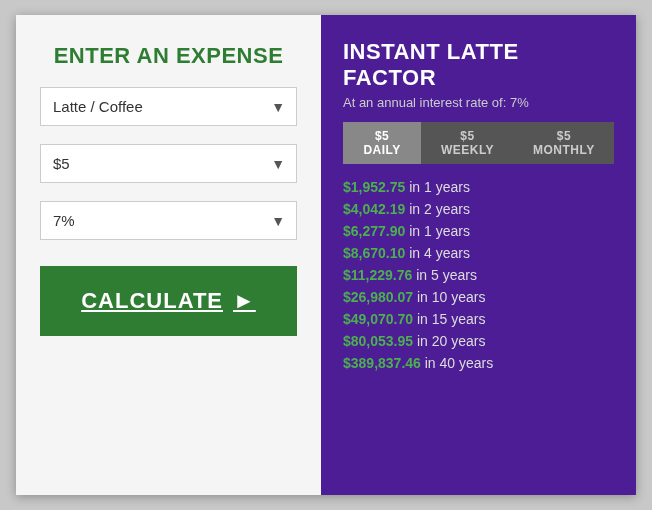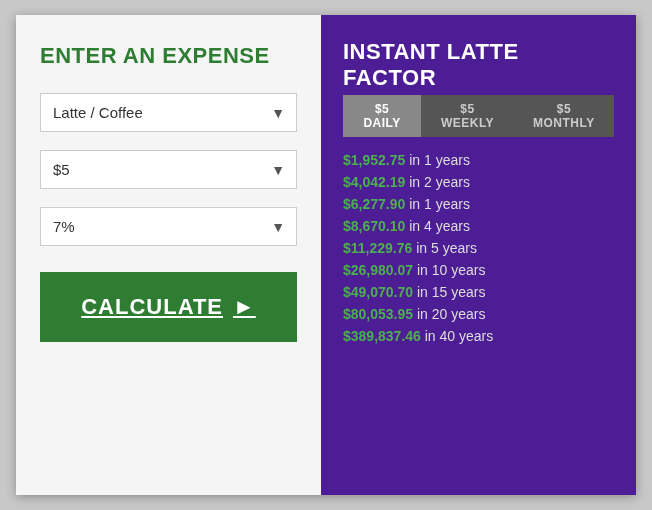--- a/index.html
+++ b/index.html
@@ -25,21 +25,21 @@
       display: flex;
       flex-direction: column;
       gap: 18px;
     }
     .left-panel h2 {
       color: #2e7d32;
       font-size: 22px;
       font-weight: 900;
       text-transform: uppercase;
       letter-spacing: 0.5px;
-      margin-bottom: 6px;
+      text-align: center;
     }
     .select-wrapper {
       position: relative;
       width: 100%;
     }
     .select-wrapper select {
       width: 100%;
       padding: 10px 20px 10px 12px;
       border: 1px solid #ccc;
       background: white;
@@ -164,20 +164,21 @@
     </div>
 
     <button class="calculate-btn">
       <span>CALCULATE</span>
       <span>►</span>
     </button>
   </div>
 
   <div class="right-panel">
     <h2>INSTANT LATTE FACTOR</h2>
+    <div class="interest-label">At an annual interest rate of: 7%</div>
 
     <div class="tabs">
     <button class="tab active">$5 DAILY</button>
         <button class="tab">$5 WEEKLY</button>
         <button class="tab">$5 MONTHLY</button>
       </div>
 
     <div class="results-list">
     <div class="result-item"><span class="amount">$1,952.75</span> <span>in 1 years</span></div>
         <div class="result-item"><span class="amount">$4,042.19</span> <span>in 2 years</span></div>

